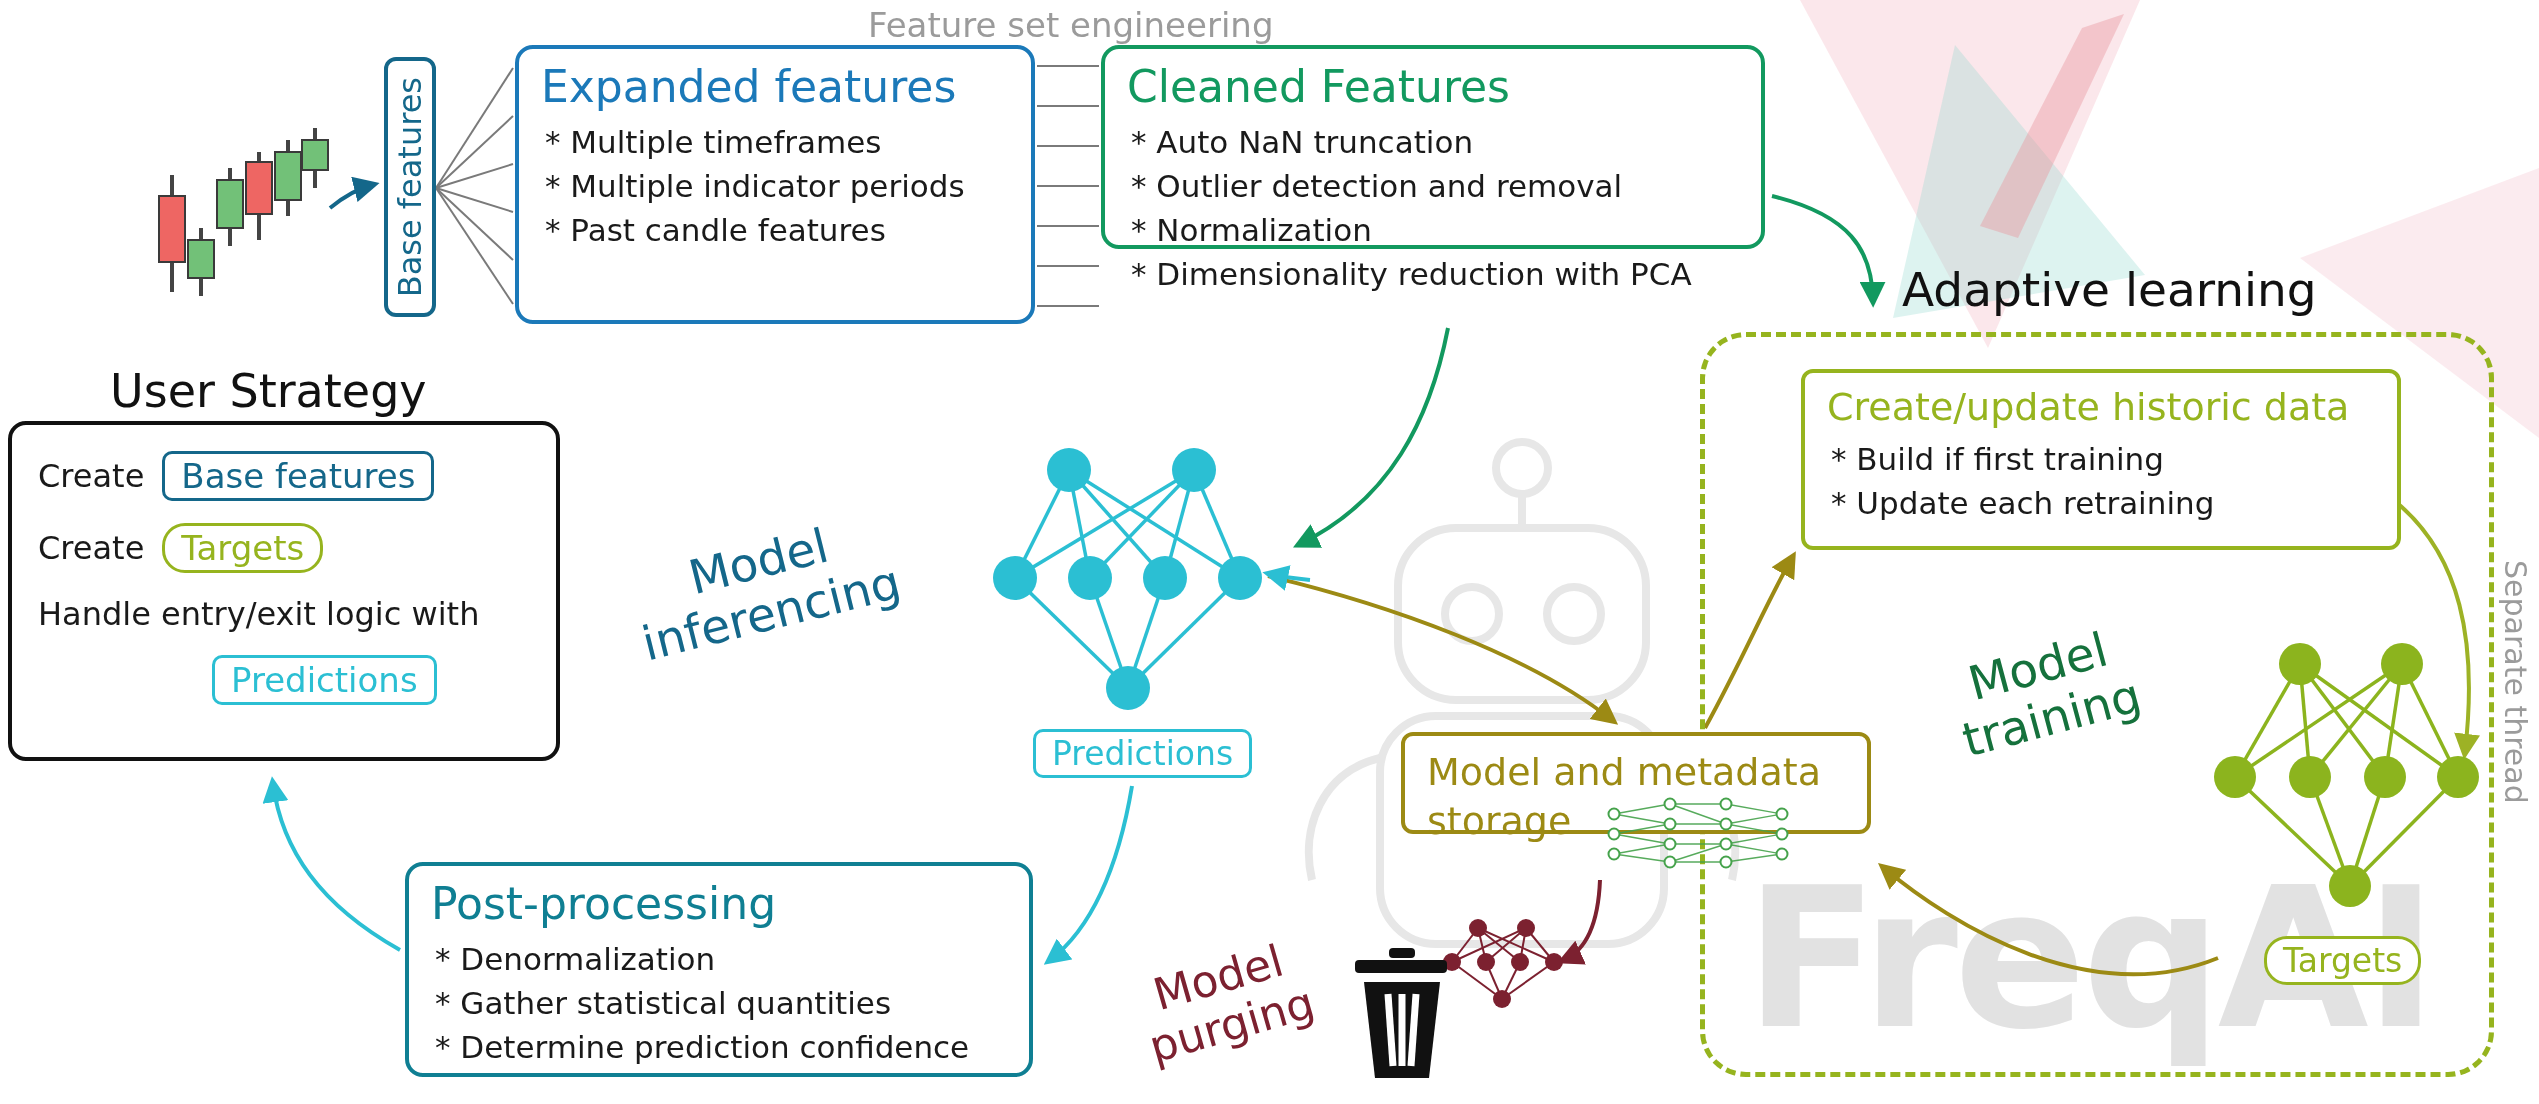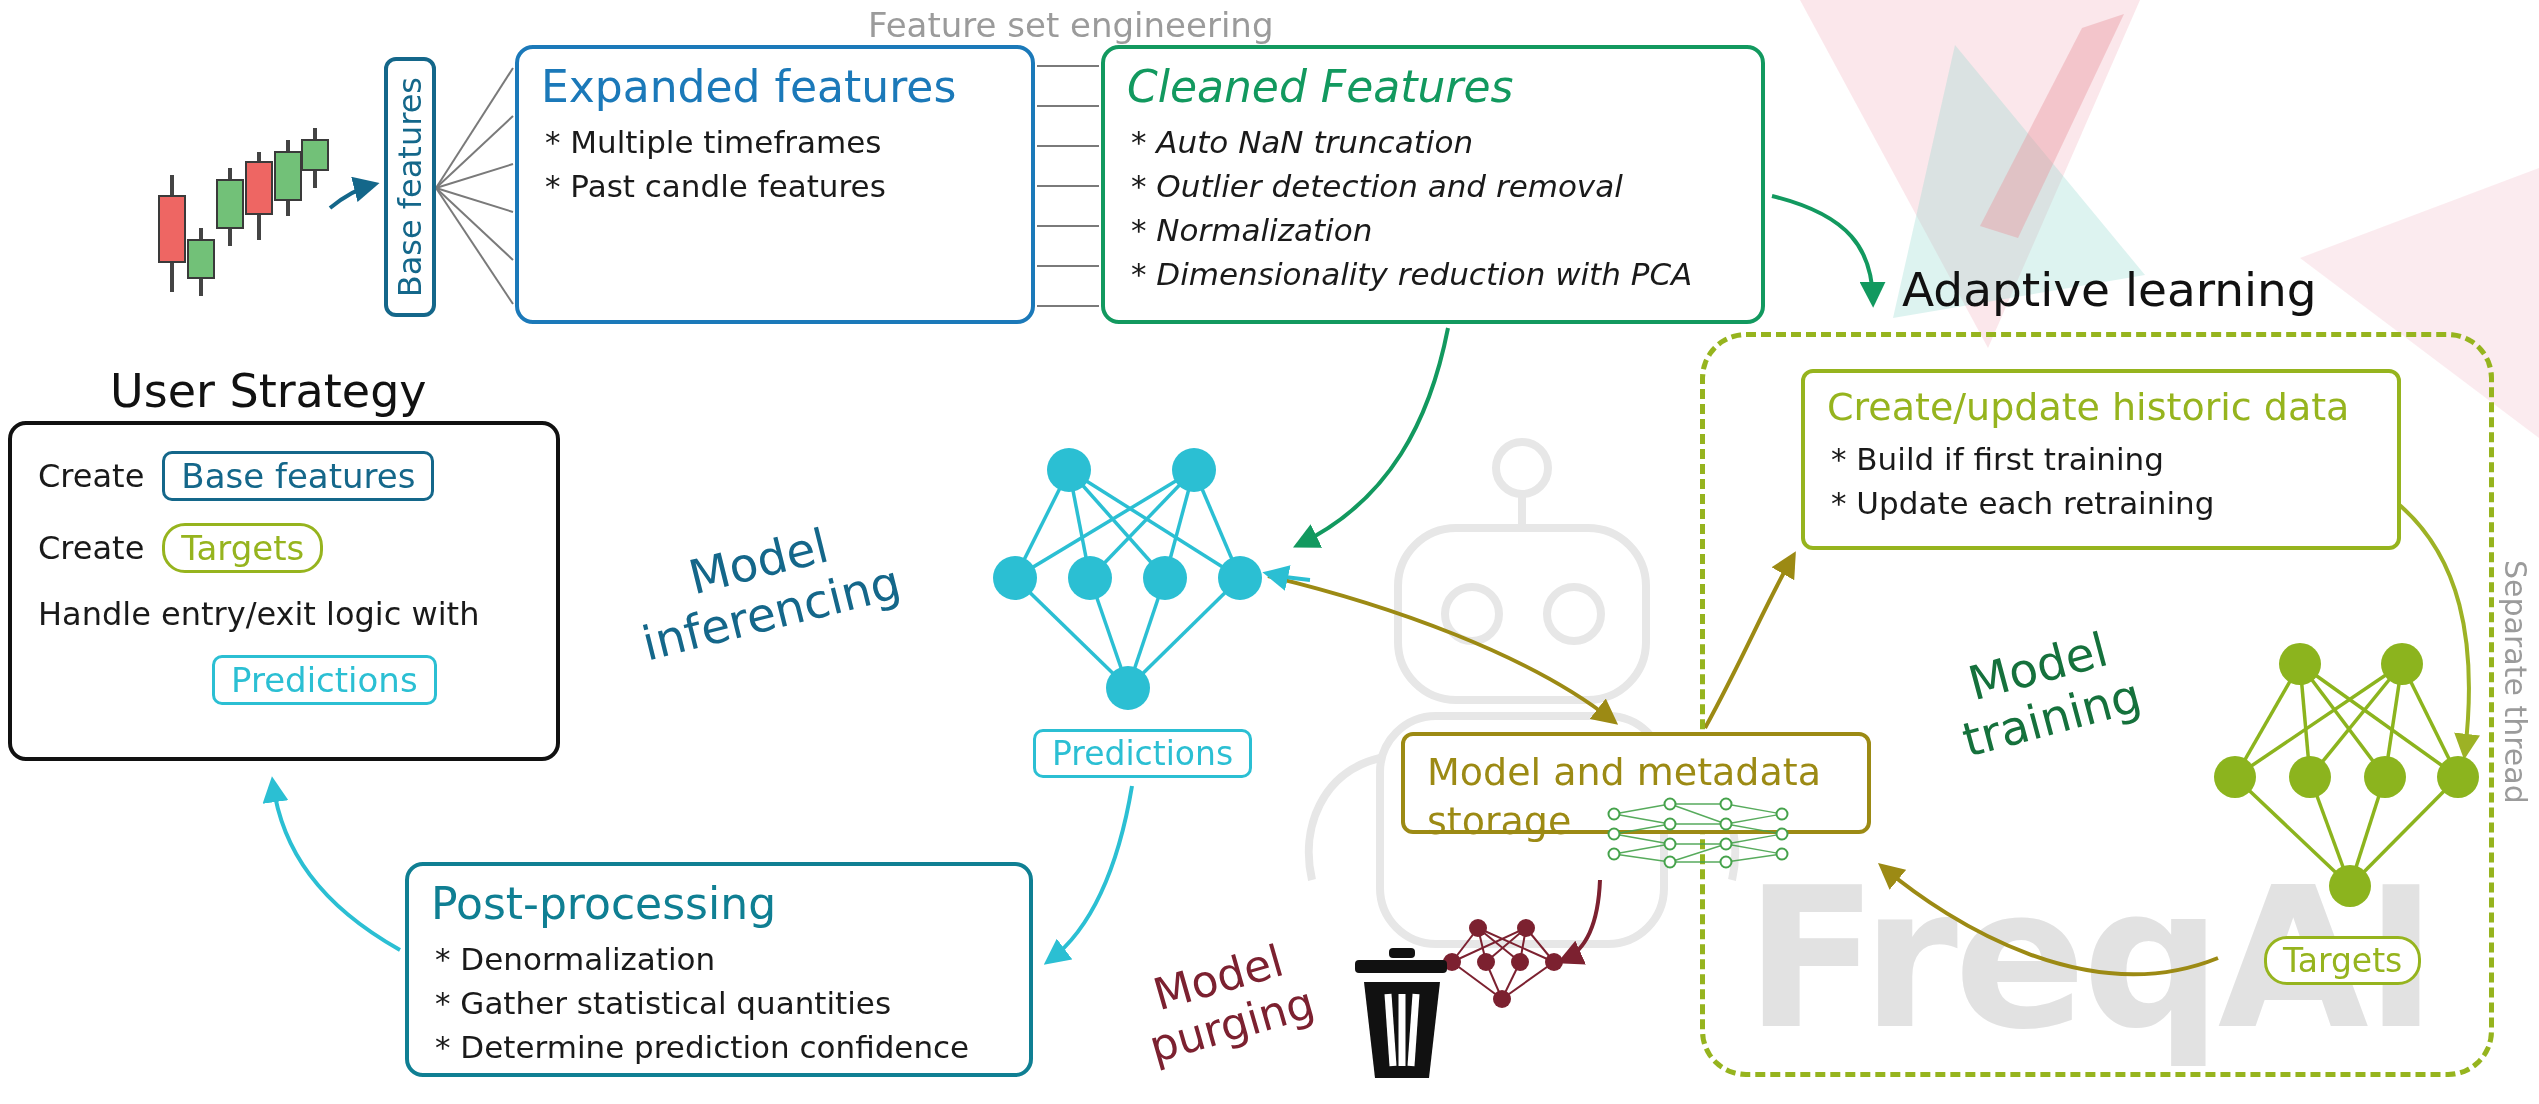--- a/index.html
+++ b/index.html
@@ -34,21 +34,21 @@
   .b-dteal { border-color:#14678a; }
   .b-dyellow { border-color:#9c8a14; }
 
   
   #base-box { left:384px; top:57px; width:52px; height:260px; border-radius:12px;
               display:flex; align-items:center; justify-content:center; }
   #base-box .vtext { writing-mode:vertical-rl; transform:rotate(180deg);
                      font-size:32px; color:#14678a; white-space:nowrap; }
 
   #expanded-box { left:515px; top:45px; width:520px; height:279px; }
-  #cleaned-box  { left:1101px; top:45px; width:664px; height:279px;font-style:italic; }
+  #cleaned-box  { left:1101px; top:45px; width:664px; height:204px; }
   #feature-eng  { left:868px; top:5px; font-size:34px; color:#9b9b9b; }
 
   #adaptive-title { left:1902px; top:262px; font-size:47px; color:#111; }
   #dashed-box { position:absolute; left:1700px; top:332px; width:794px; height:745px;
                 border:5px dashed #96b41e; border-radius:46px; z-index:2; background:transparent; }
   #build-box { left:1801px; top:369px; width:600px; height:181px; border-radius:12px; }
   #build-box .title { font-size:38px; }
 
   #us-title { left:110px; top:364px; font-size:46px; color:#111; }
   #us-box { left:8px; top:421px; width:552px; height:340px;
@@ -251,20 +251,21 @@
 <div class="label" id="feature-eng">Feature set engineering</div>
 
 <div class="box b-dteal" id="base-box">
   <span class="vtext">Base features</span>
 </div>
 
 <div class="box b-blue" id="expanded-box">
   <div class="title t-blue">Expanded features</div>
   <ul>
     <li>* Multiple timeframes</li>
+    <li>* Multiple indicator periods</li>
     <li>* Past candle features</li>
   </ul>
 </div>
 
 <div class="box b-green" id="cleaned-box">
   <div class="title t-green">Cleaned Features</div>
   <ul>
     <li>* Auto NaN truncation</li>
     <li>* Outlier detection and removal</li>
     <li>* Normalization</li>

